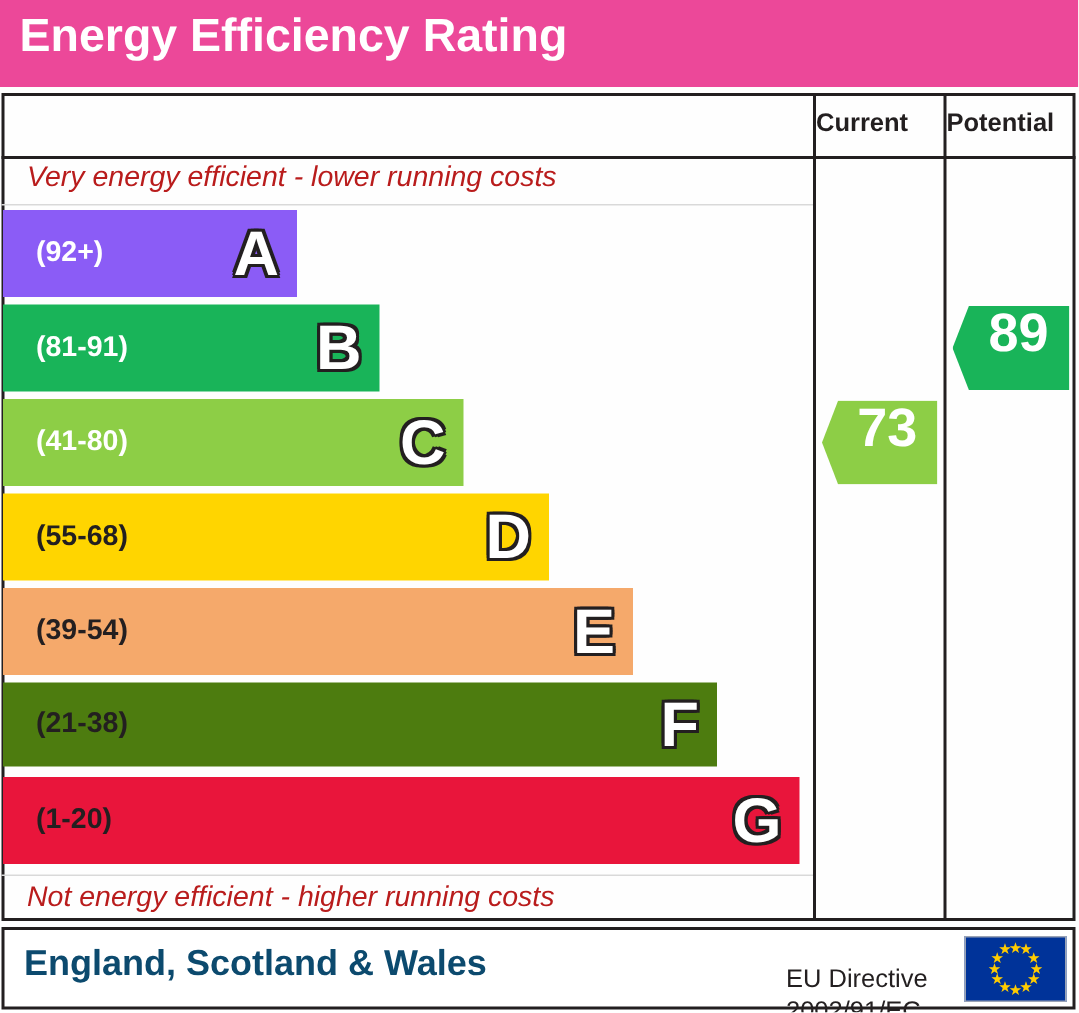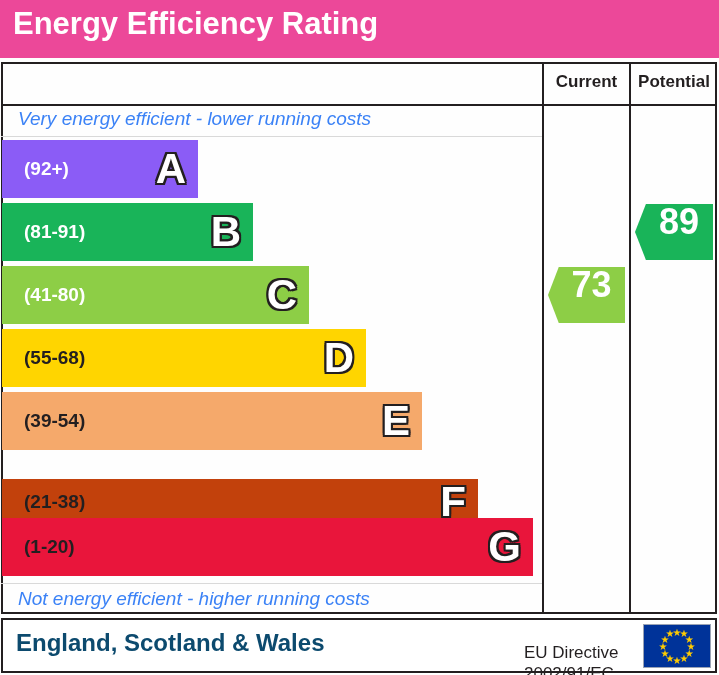--- a/index.html
+++ b/index.html
@@ -72,33 +72,33 @@
     background: #231f20;
   }
 
   
   .col-head {
     position: absolute;
     top: 72px;
     font-size: 17px;
     font-weight: bold;
     color: #231f20;
-    text-align: center;
+    text-align: left;
     white-space: nowrap;
   }
   .col-head-current { left: 544px; width: 85px; }
   .col-head-potential { left: 631px; width: 86px; }
 
   
   .caption {
     position: absolute;
     left: 18px;
     font-size: 19px;
     font-style: italic;
-    color: #3b82f6;
+    color: #b91c1c;
     white-space: nowrap;
   }
   .caption-top { top: 108px; }
   .caption-bottom { top: 588px; font-style: italic; }
 
   .hdiv-top-caption {
     position: absolute;
     left: 1px;
     top: 136px;
     width: 541px;
@@ -253,21 +253,21 @@
         <span class="band-letter">C</span>
       </div>
       <div class="band" style="top: 329px; width: 364px; height: 58px; background: rgb(255, 213, 0);">
         <span class="band-range range-dark">(55-68)</span>
         <span class="band-letter">D</span>
       </div>
       <div class="band" style="top: 392px; width: 420px; height: 58px; background: rgb(245, 169, 107);">
         <span class="band-range range-dark">(39-54)</span>
         <span class="band-letter">E</span>
       </div>
-      <div class="band" style="top: 479px; width: 476px; height: 46px; background: #c2410c;">
+      <div class="band" style="top: 455px; width: 476px; height: 56px; background: #4d7c0f;">
         <span class="band-range range-dark">(21-38)</span>
         <span class="band-letter">F</span>
       </div>
       <div class="band" style="top: 518px; width: 531px; height: 58px; background: rgb(233, 21, 59);">
         <span class="band-range range-dark">(1-20)</span>
         <span class="band-letter">G</span>
       </div>
     </div>
 
   <div id="ratings-container">

